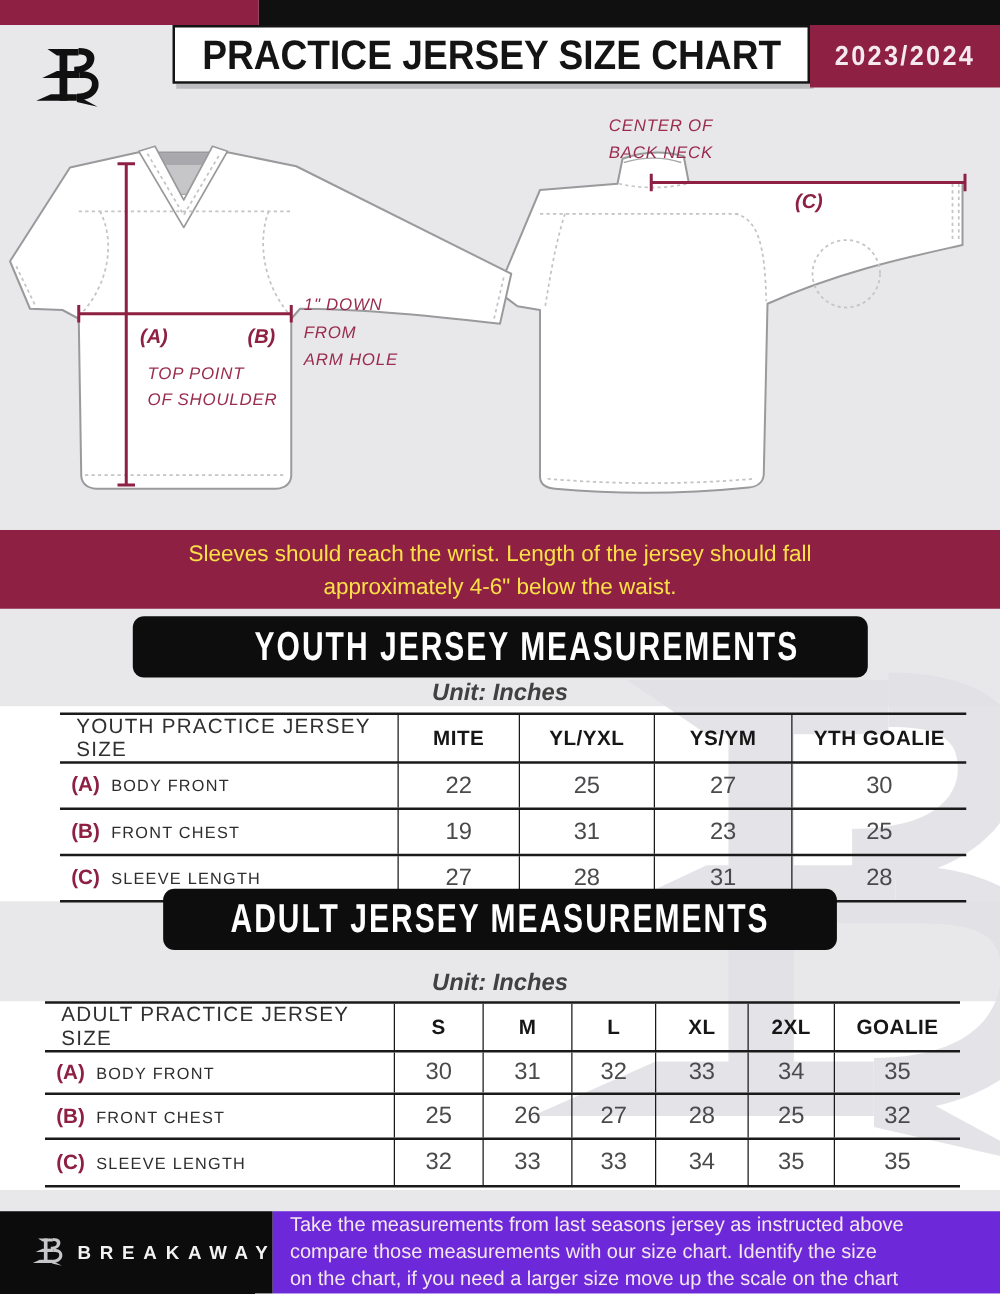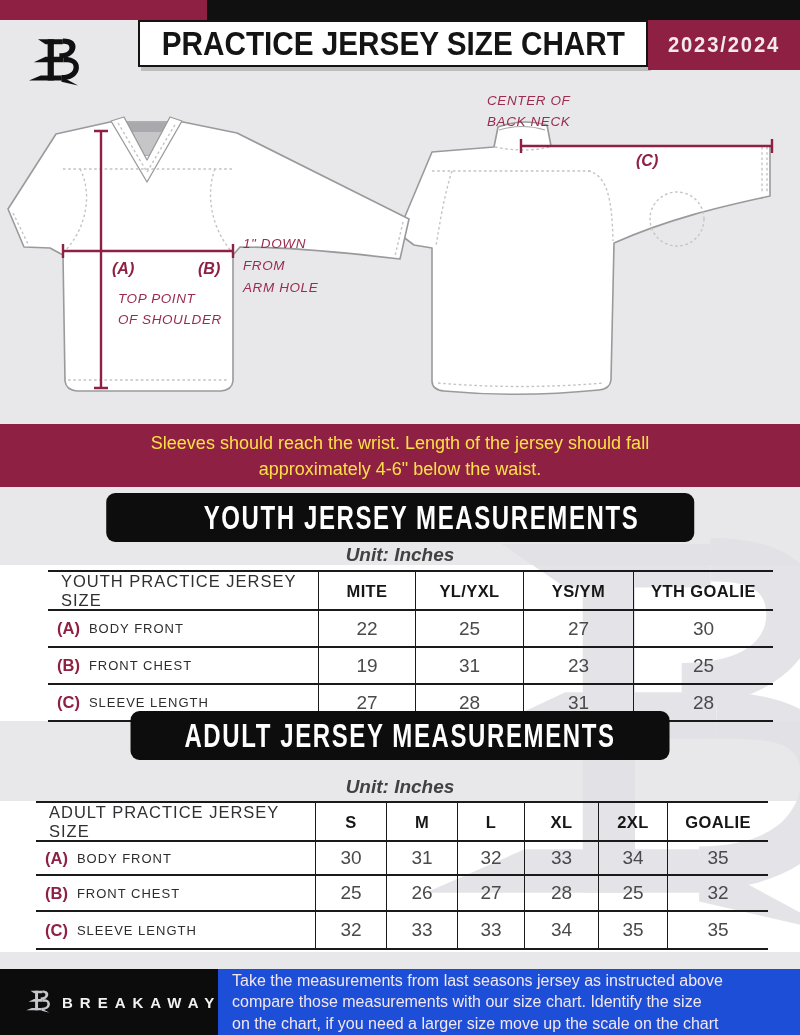--- a/index.html
+++ b/index.html
@@ -101,21 +101,21 @@
 
   
   .footer{left:0;top:969px;width:800px;height:66px;display:flex;z-index:6;}
   .footer-black{width:218px;height:100%;background:#0C0C0C;position:relative;}
   .footer-logo{position:absolute;left:22px;top:14px;color:#C7C7CB;}
   .footer-brand{
     position:absolute;left:62px;top:0;height:100%;display:flex;align-items:center;
     color:#F2F2F2;font-size:15px;font-weight:bold;letter-spacing:7px;white-space:nowrap;
   }
   .footer-maroon{
-    flex:1;background:#1d4ed8;color:#F3E7EC;
+    flex:1;background:#6d28d9;color:#F3E7EC;
     font-size:16px;line-height:21.5px;
     display:flex;flex-direction:column;justify-content:center;
     padding-left:14px;box-sizing:border-box;
   }
 </style>
 </head>
 <body>
 
 <div class="page">
 

